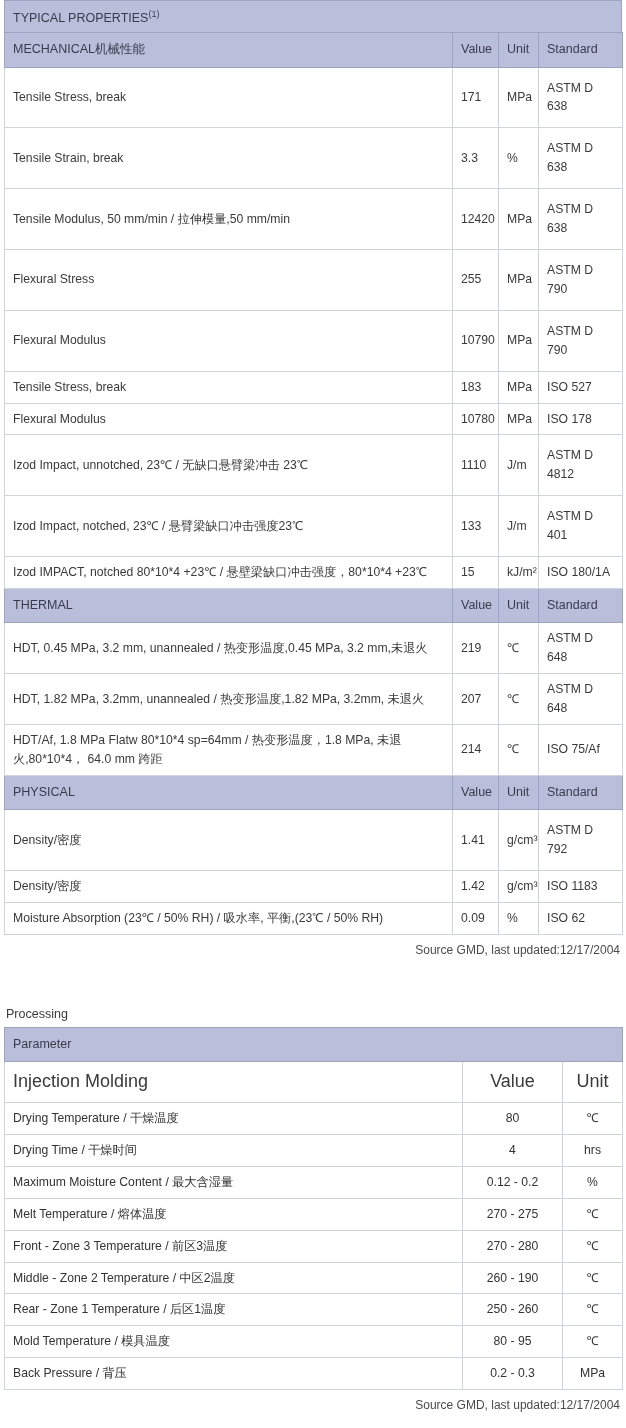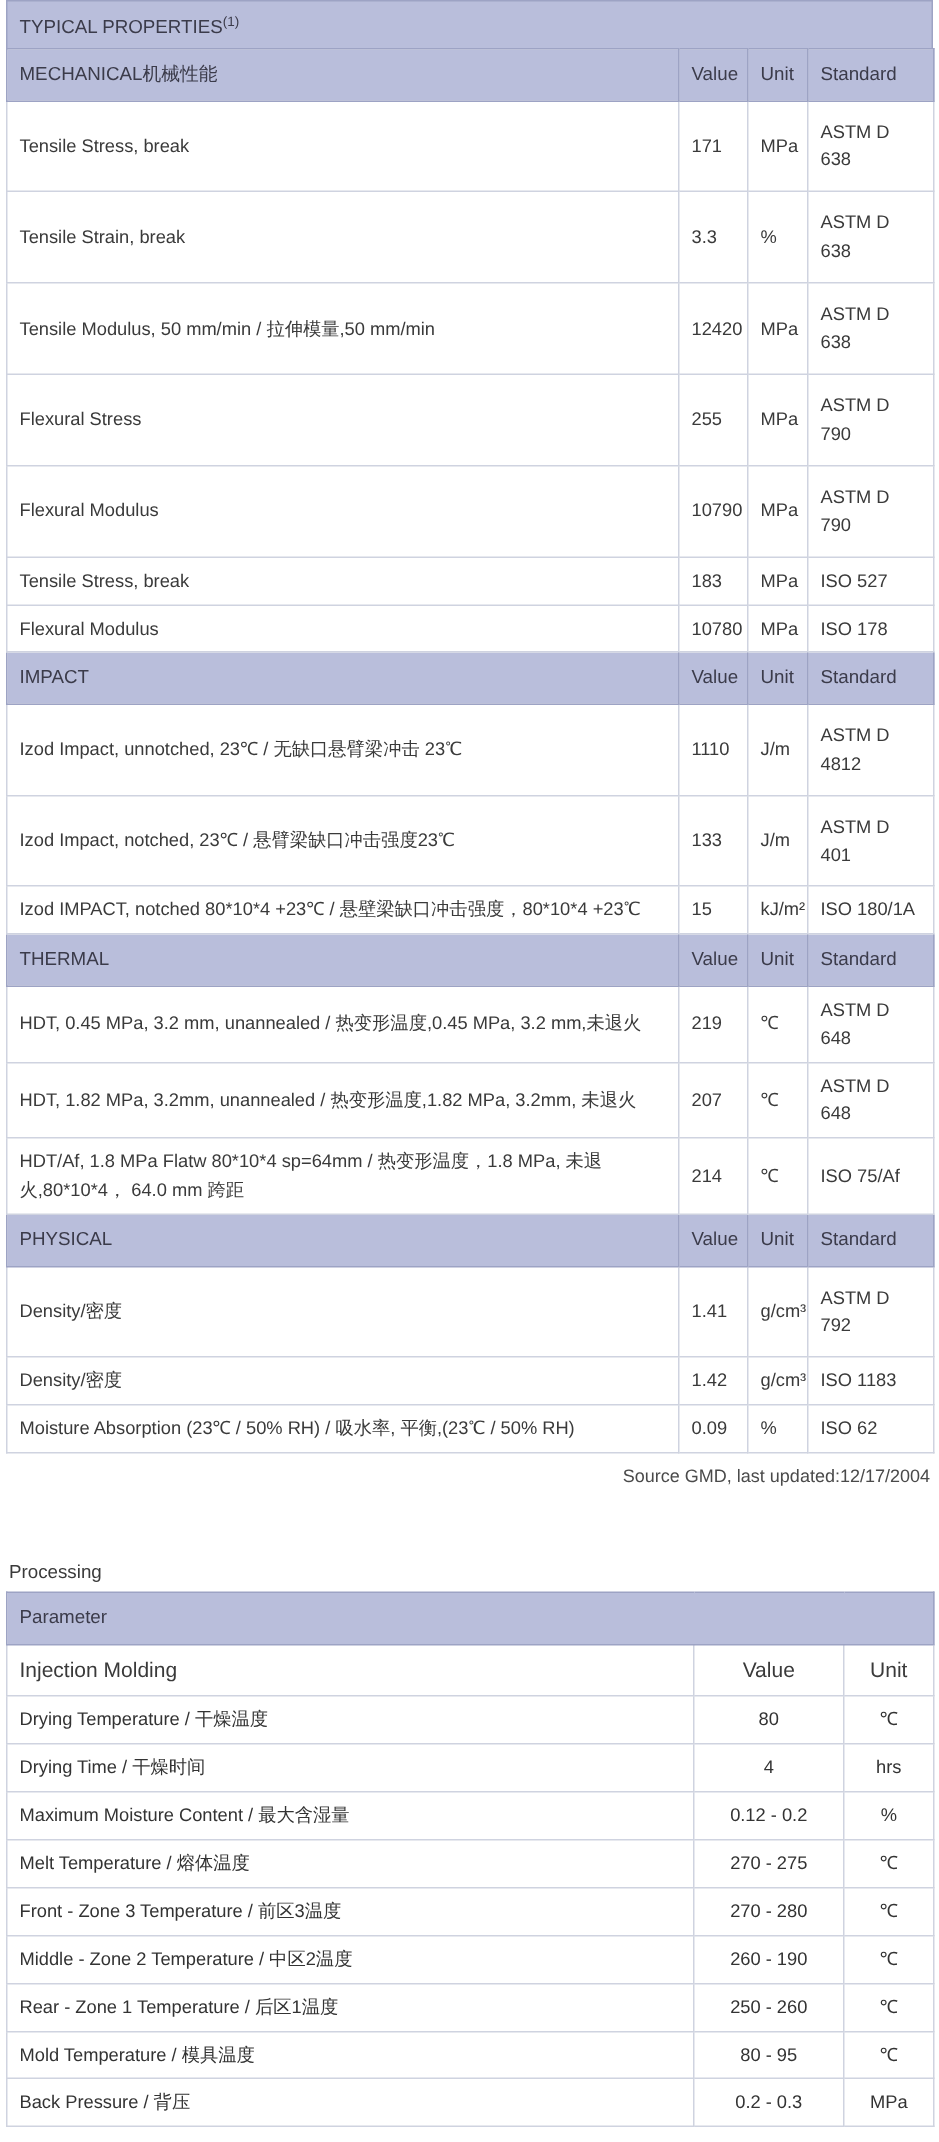--- a/index.html
+++ b/index.html
@@ -83,21 +83,21 @@
   }
   .proc-header-top td {
     background: #b9bedb;
     color: #3b3b4a;
     font-size: 12.5px;
     border-color: #9da3c4;
     padding-top: 7px;
     padding-bottom: 7px;
   }
   .proc-subheader td {
-    font-size: 14px;
+    font-size: 18px;
     color: #3a3a3a;
   }
   .proc-subheader td.c, .proc-row td.c {
     text-align: center;
   }
   .proc-row td {
     font-size: 12.2px;
     padding-top: 6px;
     padding-bottom: 6px;
   }
@@ -163,26 +163,20 @@
         <td class="unit">MPa</td>
         <td class="standard">ISO 527</td>
       </tr>
       <tr>
         <td class="prop">Flexural Modulus</td>
         <td class="value">10780</td>
         <td class="unit">MPa</td>
         <td class="standard">ISO 178</td>
       </tr>
 
-      <tr class="section">
-        <td class="prop">IMPACT</td>
-        <td class="value">Value</td>
-        <td class="unit">Unit</td>
-        <td class="standard">Standard</td>
-      </tr>
       <tr class="tall">
         <td class="prop">Izod Impact, unnotched, 23℃ / 无缺口悬臂梁冲击 23℃</td>
         <td class="value">1110</td>
         <td class="unit">J/m</td>
         <td class="standard">ASTM D 4812</td>
       </tr>
       <tr class="tall">
         <td class="prop">Izod Impact, notched, 23℃ / 悬臂梁缺口冲击强度23℃</td>
         <td class="value">133</td>
         <td class="unit">J/m</td>

